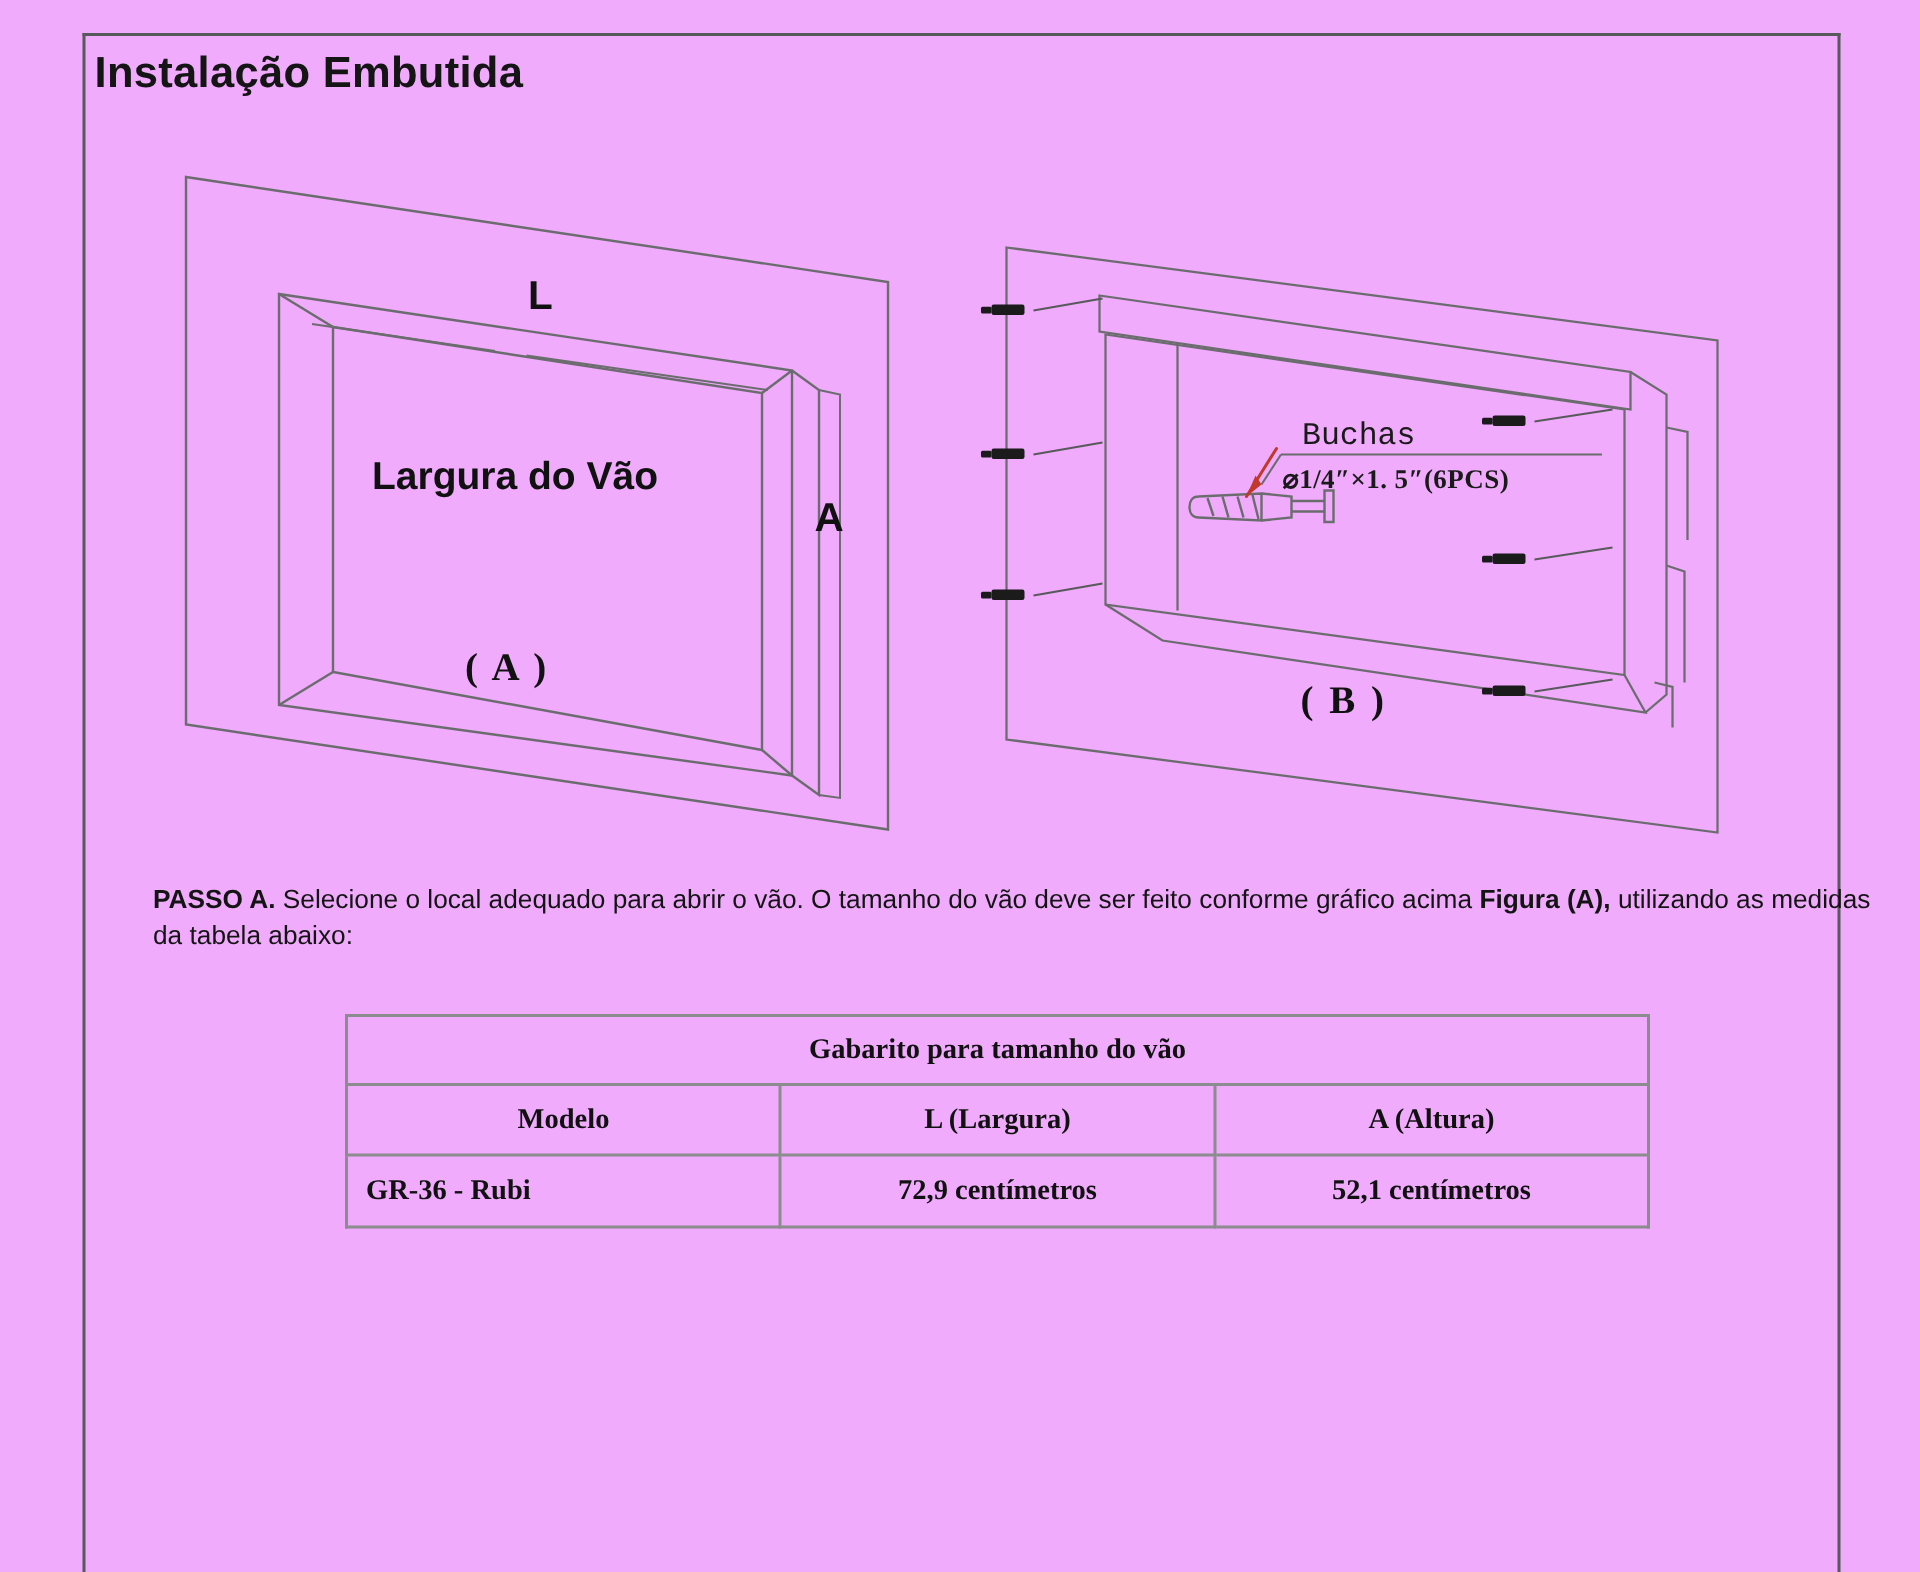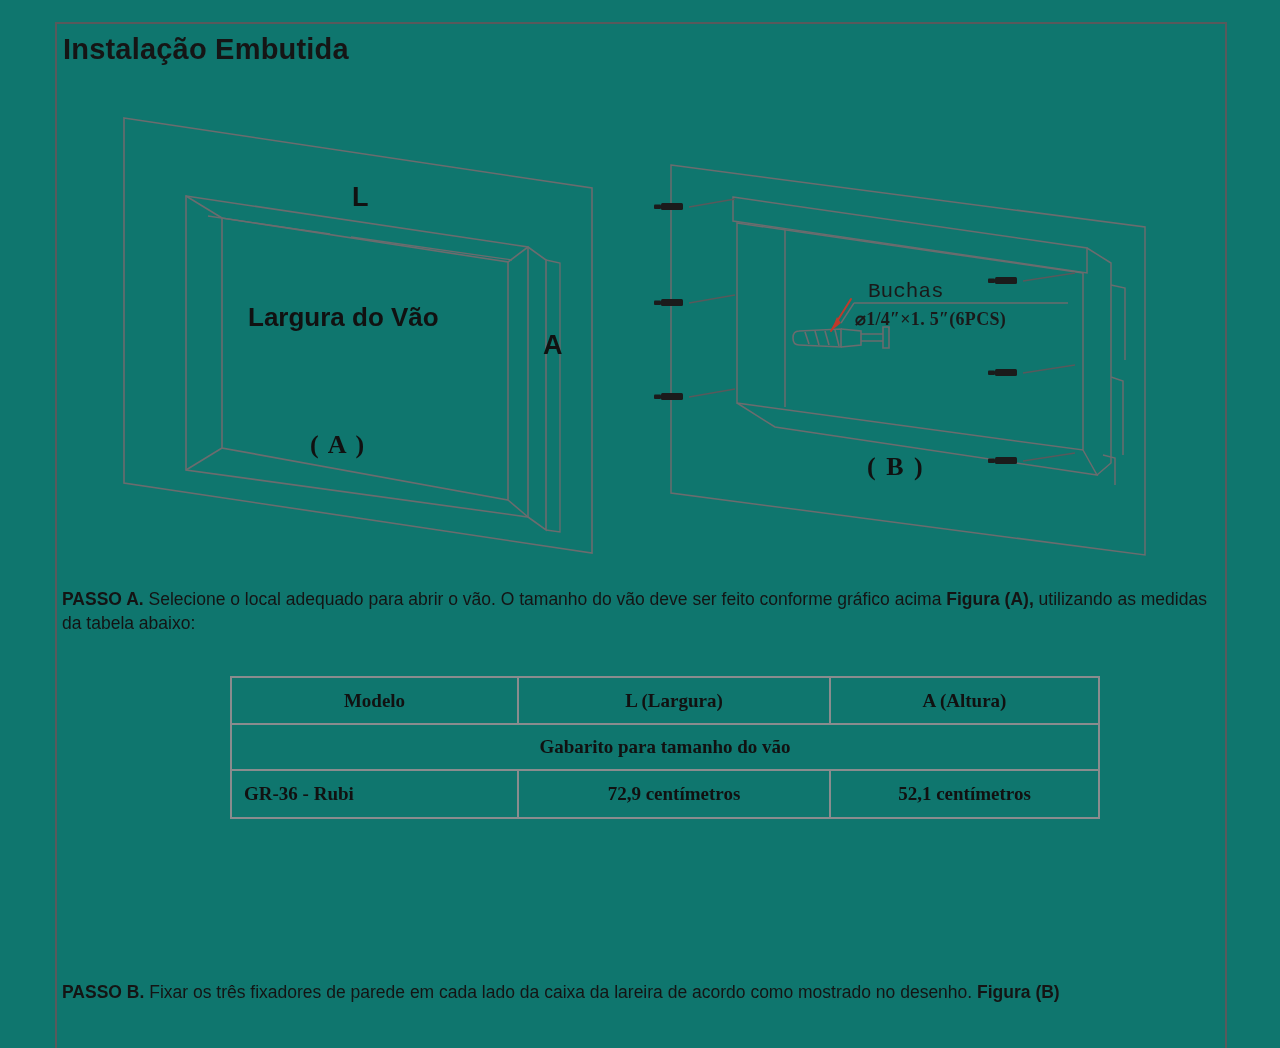--- a/index.html
+++ b/index.html
@@ -8,21 +8,21 @@
     background: #ffffff;
   }
   body {
     font-family: "Liberation Sans", sans-serif;
     color: #111111;
   }
   .page {
     position: relative;
     width: 1280px;
     height: 1048px;
-    background: #0f766e;
+    background: #f0abfc;
     overflow: hidden;
   }
   .page-frame {
     position: absolute;
     left: 55px;
     top: 22px;
     width: 1172px;
     height: 1060px;
     border: 2px solid #58595b;
     border-bottom: none;
@@ -100,20 +100,21 @@
     white-space: nowrap;
     letter-spacing: 0.3px;
   }
 
   
   .step-par {
     position: absolute;
     font-size: 17.5px;
     line-height: 24px;
     color: #141414;
+    margin-left: 40px;
   }
   .step-a { left: 62px; top: 587px; width: 1160px; }
   .step-b { left: 62px; top: 980px; width: 1160px; text-align: justify; }
   .step-par b { font-weight: bold; }
 
   
   .spec-table {
     position: absolute;
     left: 230px;
     top: 676px;
@@ -277,32 +278,29 @@
   <div class="buchas-spec">⌀1/4″×1. 5″(6PCS)</div>
   <div class="fig-label label-b-caption">( B )</div>
 
   <div class="step-par step-a">
     <b>PASSO A.</b><span> Selecione o local adequado para abrir o vão. O tamanho do vão deve ser feito conforme gráfico acima </span><b>Figura (A),</b><span> utilizando as medidas da tabela abaixo:</span>
   </div>
 
   <table class="spec-table">
     <tbody>
       <tr>
+        <td class="th-title" colspan="3">Gabarito para tamanho do vão</td>
+      </tr>
+      <tr>
         <td class="th-col" style="width:285px">Modelo</td>
         <td class="th-col" style="width:310px">L (Largura)</td>
         <td class="th-col">A (Altura)</td>
-      </tr>
-      <tr>
-        <td class="th-title" colspan="3">Gabarito para tamanho do vão</td>
       </tr>
       <tr>
         <td class="td-body td-model">GR-36 - Rubi</td>
         <td class="td-body">72,9 centímetros</td>
         <td class="td-body">52,1 centímetros</td>
       </tr>
     </tbody>
   </table>
 
-  <div class="step-par step-b">
-    <b>PASSO B.</b><span> Fixar os três fixadores de parede em cada lado da caixa da lareira de acordo como mostrado no desenho. </span><b>Figura (B)</b>
-  </div>
 
 </div>
 
 </body></html>

